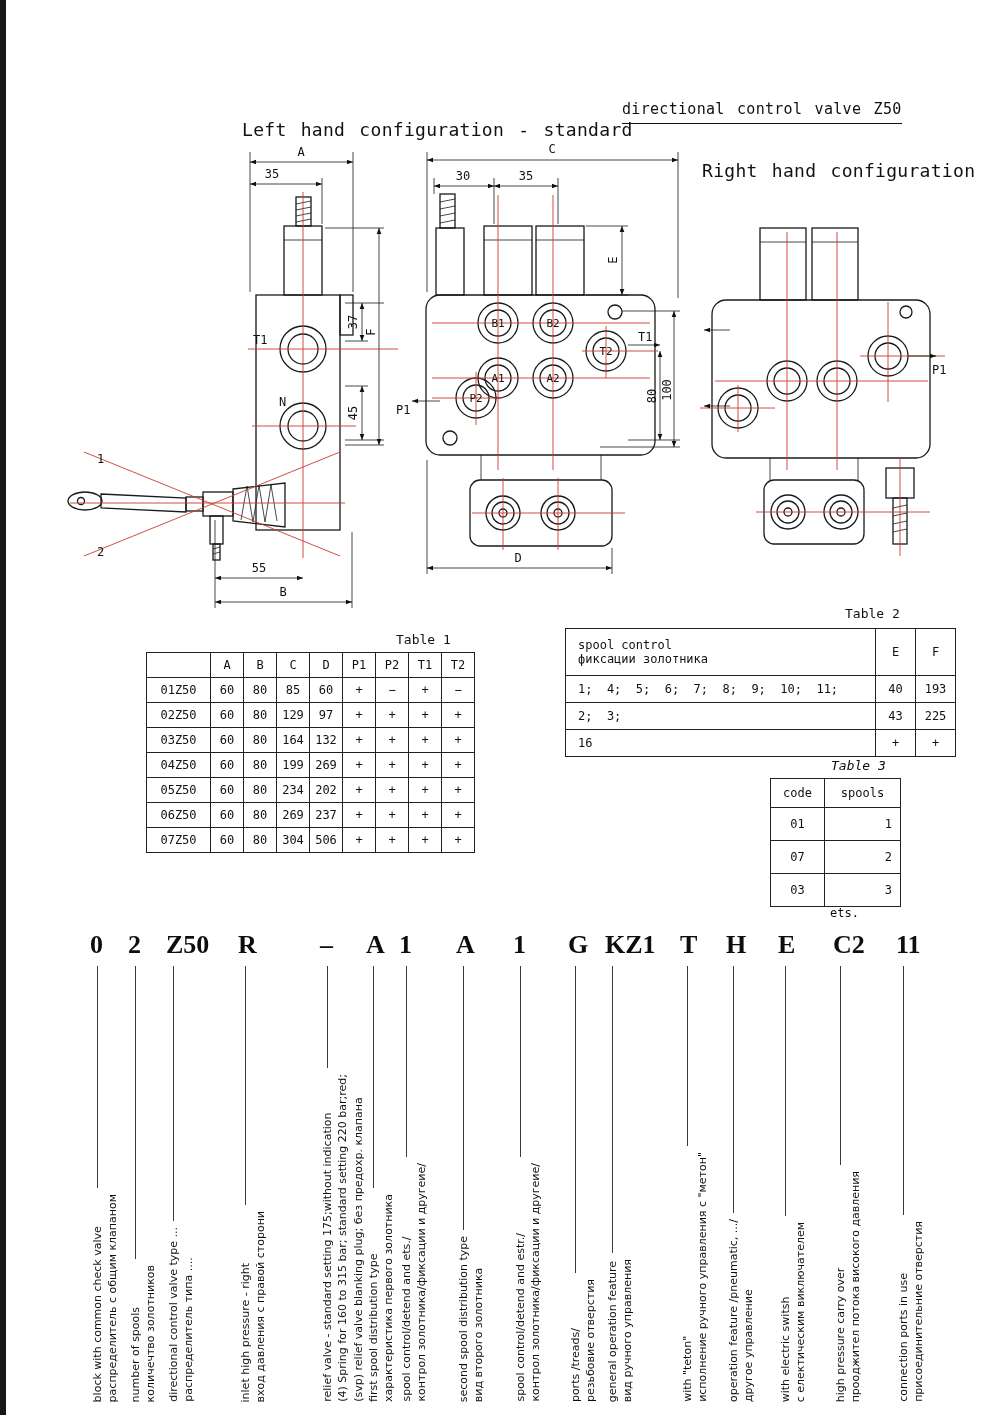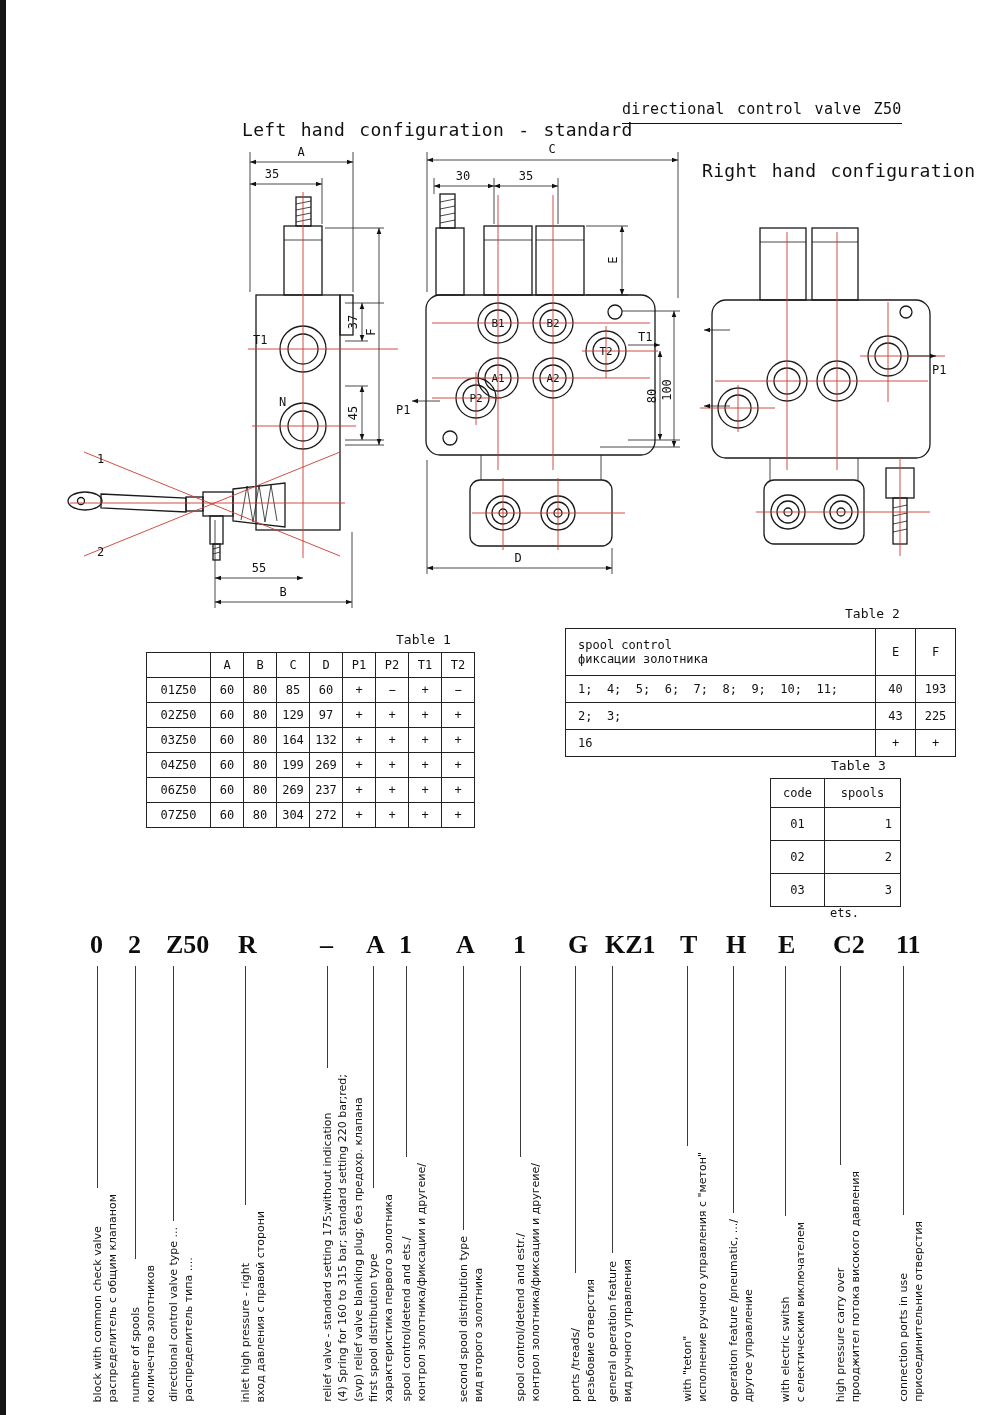--- a/index.html
+++ b/index.html
@@ -35,21 +35,21 @@
   #table2 td:first-child{text-align:left;padding-left:12px;white-space:pre;}
   .t2c0{width:310px;} .t2c{width:40px;}
   #table3{left:770px;top:778px;}
   #table3 thead th{height:28px;}
   #table3 tbody td{height:32px;}
   #table3 td:last-child{text-align:right;padding-right:8px;}
   .t3c0{width:54px;} .t3c1{width:76px;}
   .tbl-title{position:absolute;font-size:13px;white-space:nowrap;}
   #t1-title{left:396px;top:632px;}
   #t2-title{left:845px;top:606px;}
-  #t3-title{left:831px;top:758px;}
+  #t3-title{left:831px;top:758px;font-style:italic;}
   #t3-ets{position:absolute;left:830px;top:906px;font-size:12px;}
 
   
   #order-code{position:absolute;left:0;top:930px;width:1000px;height:472px;}
   .code-seg{position:absolute;top:0;height:472px;width:72px;}
   .code-char{font-family:"Liberation Serif",serif;font-weight:700;font-size:26px;color:#0d0d0d;height:32px;line-height:30px;}
   .code-line{position:absolute;top:36px;left:7px;width:1px;background:#3a3a3a;}
   .code-label{position:absolute;bottom:0;left:0;writing-mode:vertical-rl;transform:rotate(180deg);
               font-family:"DejaVu Sans",sans-serif;font-size:11px;line-height:1.4;color:#111;white-space:nowrap;}
 </style>
@@ -383,36 +383,47 @@
           <td>60</td>
           <td>80</td>
           <td>199</td>
           <td>269</td>
           <td>+</td>
           <td>+</td>
           <td>+</td>
           <td>+</td>
         </tr>
         <tr>
+          <td>05Z50</td>
+          <td>60</td>
+          <td>80</td>
+          <td>234</td>
+          <td>202</td>
+          <td>+</td>
+          <td>+</td>
+          <td>+</td>
+          <td>+</td>
+        </tr>
+        <tr>
           <td>06Z50</td>
           <td>60</td>
           <td>80</td>
           <td>269</td>
           <td>237</td>
           <td>+</td>
           <td>+</td>
           <td>+</td>
           <td>+</td>
         </tr>
         <tr>
           <td>07Z50</td>
           <td>60</td>
           <td>80</td>
           <td>304</td>
-          <td>272</td>
+          <td>506</td>
           <td>+</td>
           <td>+</td>
           <td>+</td>
           <td>+</td>
         </tr>
       </tbody>
   </table>
 
   <div class="tbl-title" id="t2-title">Table 2</div>
   <table id="table2">
@@ -461,21 +472,21 @@
         <th>code</th>
         <th>spools</th>
       </tr>
     </thead>
     <tbody id="t3-body">
         <tr>
           <td>01</td>
           <td>1</td>
         </tr>
         <tr>
-          <td>02</td>
+          <td>07</td>
           <td>2</td>
         </tr>
         <tr>
           <td>03</td>
           <td>3</td>
         </tr>
       </tbody>
   </table>
   <div id="t3-ets">ets.</div>
 

